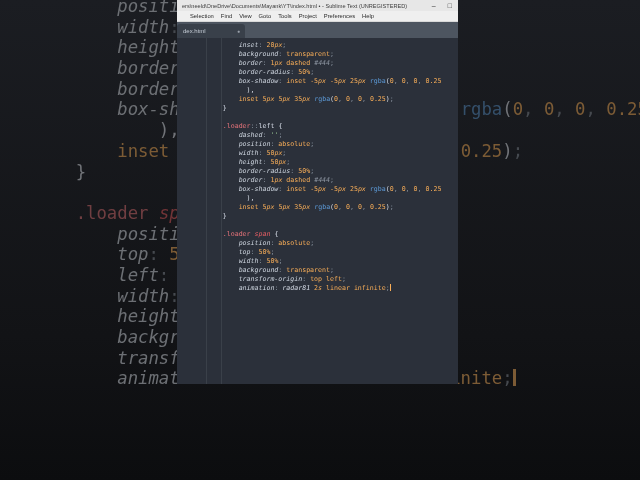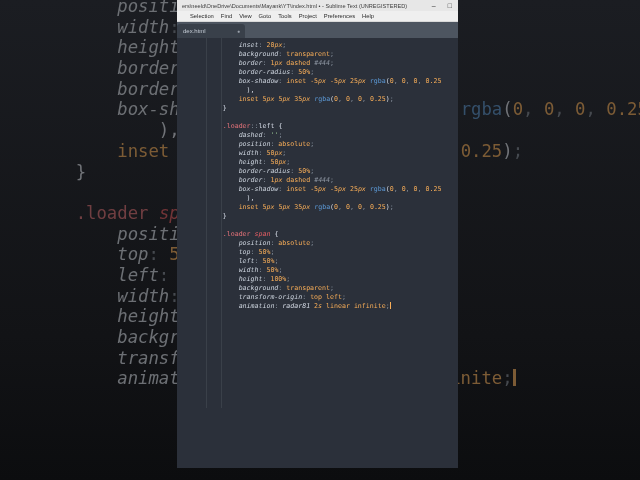--- a/index.html
+++ b/index.html
@@ -24,21 +24,21 @@
   .t-hx  { color:#8f97a3;font-style:italic; }
   .t-cur { display:inline-block; width:1.5px; height:7px; background:#f9ae58; vertical-align:-1px; }
 
   
   #bg-code { position:absolute; left:34px; top:-4px; width:640px;
              filter:brightness(.52) saturate(.85) blur(.3px); }
   #bg-code .code-line { height:20.7px; line-height:20.7px; font-size:17.3px; }
   #bg-code .t-cur { width:3px; height:17px; vertical-align:-2px; }
 
   
-  #strip { position:absolute; left:177px; top:0; width:281px; height:468px; background:#737373; overflow:hidden; }
+  #strip { position:absolute; left:177px; top:0; width:281px; height:384px; background:#737373; overflow:hidden; }
 
   #titlebar { position:absolute; left:0; top:0; width:100%; height:11px; background:#e7e7e7;
               display:flex; align-items:center; }
   #title-text { font-size:5.6px; color:#3c3c3c; padding-left:5px; white-space:nowrap; overflow:hidden; flex:1; }
   .win-btn { font-size:7px; color:#333; line-height:11px; padding:0 6px; }
 
   #menubar { position:absolute; left:0; top:11px; width:100%; height:11px; background:#efefef;
              display:flex; align-items:center; gap:7px; padding-left:13px; border-bottom:1px solid #d9d9d9; }
   .menu-item { font-size:5.8px; color:#2a2a2a; white-space:nowrap; }
 
@@ -137,23 +137,21 @@
         <div class="code-line"><span class="t-ws">            </span><span class="t-pr">border-radius</span><span class="t-pu">: </span><span class="t-nu">50</span><span class="t-un">%</span><span class="t-pu">;</span></div>
         <div class="code-line"><span class="t-ws">            </span><span class="t-pr">border</span><span class="t-pu">: </span><span class="t-nu">1</span><span class="t-un">px</span><span class="t-ws"> </span><span class="t-co">dashed</span><span class="t-ws"> </span><span class="t-hx">#444</span><span class="t-pu">;</span></div>
         <div class="code-line"><span class="t-ws">            </span><span class="t-pr">box-shadow</span><span class="t-pu">: </span><span class="t-co">inset</span><span class="t-ws"> </span><span class="t-nu">-5</span><span class="t-un">px</span><span class="t-ws"> </span><span class="t-nu">-5</span><span class="t-un">px</span><span class="t-ws"> </span><span class="t-nu">25</span><span class="t-un">px</span><span class="t-ws"> </span><span class="t-fn">rgba</span><span class="t-pl">(</span><span class="t-nu">0</span><span class="t-pu">, </span><span class="t-nu">0</span><span class="t-pu">, </span><span class="t-nu">0</span><span class="t-pu">, </span><span class="t-nu">0.25</span></div>
         <div class="code-line"><span class="t-ws">              </span><span class="t-pl">),</span></div>
         <div class="code-line"><span class="t-ws">            </span><span class="t-co">inset</span><span class="t-ws"> </span><span class="t-nu">5</span><span class="t-un">px</span><span class="t-ws"> </span><span class="t-nu">5</span><span class="t-un">px</span><span class="t-ws"> </span><span class="t-nu">35</span><span class="t-un">px</span><span class="t-ws"> </span><span class="t-fn">rgba</span><span class="t-pl">(</span><span class="t-nu">0</span><span class="t-pu">, </span><span class="t-nu">0</span><span class="t-pu">, </span><span class="t-nu">0</span><span class="t-pu">, </span><span class="t-nu">0.25</span><span class="t-pl">)</span><span class="t-pu">;</span></div>
         <div class="code-line"><span class="t-ws">        </span><span class="t-pl">}</span></div>
         <div class="code-line"></div>
         <div class="code-line"><span class="t-ws">        </span><span class="t-se">.loader</span><span class="t-ws"> </span><span class="t-tg">span</span><span class="t-ws"> </span><span class="t-pl">{</span></div>
         <div class="code-line"><span class="t-ws">            </span><span class="t-pr">position</span><span class="t-pu">: </span><span class="t-co">absolute</span><span class="t-pu">;</span></div>
         <div class="code-line"><span class="t-ws">            </span><span class="t-pr">top</span><span class="t-pu">: </span><span class="t-nu">50</span><span class="t-un">%</span><span class="t-pu">;</span></div>
-        <div class="code-line"><span class="t-ws">            </span><span class="t-pr">left</span><span class="t-pu">: </span><span class="t-nu">50</span><span class="t-un">%</span><span class="t-pu">;</span></div>
         <div class="code-line"><span class="t-ws">            </span><span class="t-pr">width</span><span class="t-pu">: </span><span class="t-nu">50</span><span class="t-un">%</span><span class="t-pu">;</span></div>
-        <div class="code-line"><span class="t-ws">            </span><span class="t-pr">height</span><span class="t-pu">: </span><span class="t-nu">100</span><span class="t-un">%</span><span class="t-pu">;</span></div>
         <div class="code-line"><span class="t-ws">            </span><span class="t-pr">background</span><span class="t-pu">: </span><span class="t-co">transparent</span><span class="t-pu">;</span></div>
         <div class="code-line"><span class="t-ws">            </span><span class="t-pr">transform-origin</span><span class="t-pu">: </span><span class="t-co">top</span><span class="t-ws"> </span><span class="t-co">left</span><span class="t-pu">;</span></div>
         <div class="code-line"><span class="t-ws">            </span><span class="t-pr">animation</span><span class="t-pu">: </span><span class="t-pli">radar81</span><span class="t-ws"> </span><span class="t-nu">2</span><span class="t-un">s</span><span class="t-ws"> </span><span class="t-co">linear</span><span class="t-ws"> </span><span class="t-co">infinite</span><span class="t-pu">;</span><span class="t-cur"></span></div>
       </div>
     <div id="minimap">
       <div id="minimap-inner" id2="mm">
           <div class="code-line"><span class="t-ws">            </span></div>
           <div class="code-line"><span class="t-ws">            </span></div>
           <div class="code-line"><span class="t-ws">            </span></div>
           <div class="code-line"><span class="t-ws">            </span></div>

